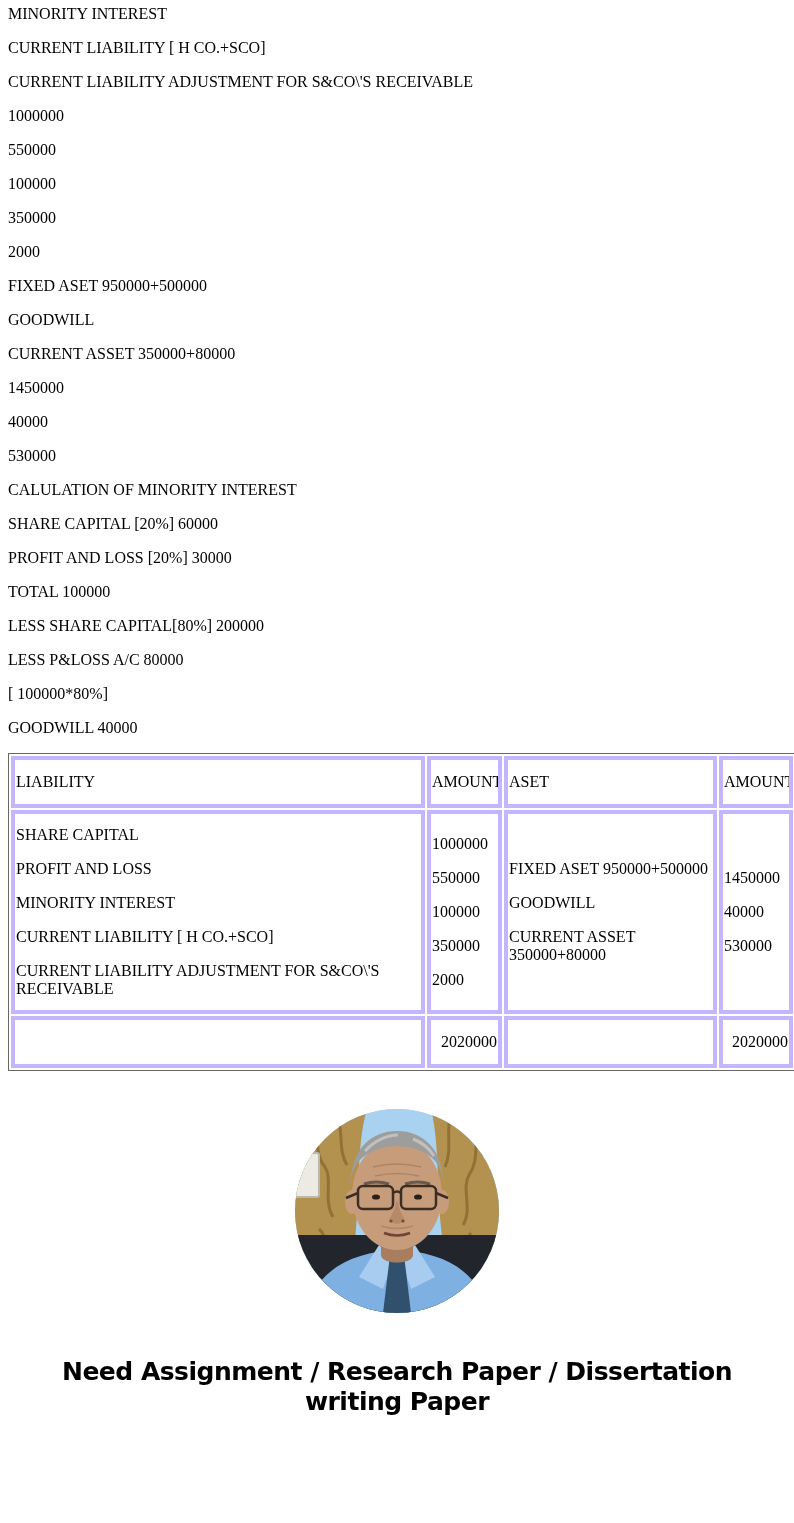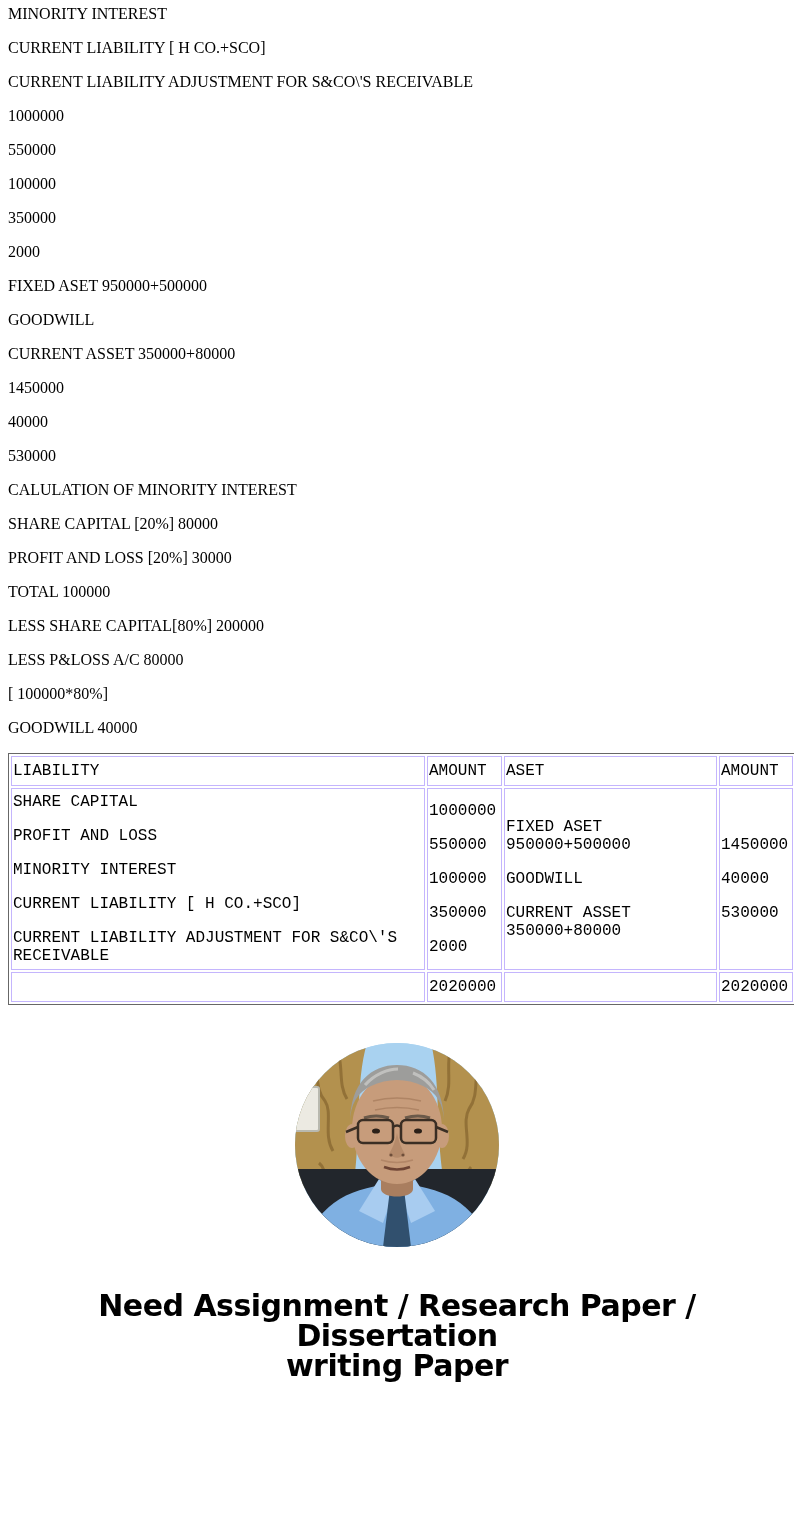--- a/index.html
+++ b/index.html
@@ -12,44 +12,43 @@
   .doc p { margin: 16px 0; line-height: 18px; font-size: 16px; }
   .doc p:first-child { margin-top: 0; }
 
   table.bs {
     table-layout: fixed; width: 777px;
     border-collapse: separate; border-spacing: 2px;
     border: 1px solid #676767; margin-top: 16px;
     font-size: 16px;
   }
   table.bs td {
-    border: 1px solid #c4b5fd; padding: 4px 1px;
+    border: 4px solid #c4b5fd; padding: 12px 1px;
     vertical-align: middle; line-height: 18px;
     overflow: hidden;
-    font-family: Liberation Mono, monospace;
   }
   table.bs td p { margin: 16px 0; line-height: 18px; }
   table.bs td p:first-child { margin-top: 0; }
   table.bs td p:last-child { margin-bottom: 0; }
   .col-liab { width: 414px; } .col-amt1 { width: 75px; }
   .col-aset { width: 213px; } .col-amt2 { width: 74px; }
   .hrow td { height: 20px; }
-  .trow td { height: 20px; }
+  .trow td { height: 20px; text-align: right; }
 
   .avatar-row { margin-top: 38px; display: flex; justify-content: center; }
   .avatar {
     width: 204px; height: 204px; border-radius: 50%;
     overflow: hidden; position: relative; background: #a9d2f0;
   }
   .avatar svg { display: block; }
 
   .footer {
     margin-top: 44px; text-align: center;
     font-family: "DejaVu Sans", "Liberation Sans", sans-serif;
-    font-weight: bold; font-size: 30px; line-height: 30px;
+    font-weight: bold; font-size: 25px; line-height: 30px;
     letter-spacing: -0.5px; color: #000000;
   }
 </style>
 </head>
 <body>
 
 <div class="page">
 
   <div class="doc">
     <p>MINORITY INTEREST</p>
@@ -60,21 +59,21 @@
     <p>100000</p>
     <p>350000</p>
     <p>2000</p>
     <p>FIXED ASET 950000+500000</p>
     <p>GOODWILL</p>
     <p>CURRENT ASSET 350000+80000</p>
     <p>1450000</p>
     <p>40000</p>
     <p>530000</p>
     <p>CALULATION OF MINORITY INTEREST</p>
-    <p>SHARE CAPITAL [20%] 80000</p>
+    <p>SHARE CAPITAL [20%] 60000</p>
     <p>PROFIT AND LOSS [20%] 30000</p>
     <p>TOTAL 100000</p>
     <p>LESS SHARE CAPITAL[80%] 200000</p>
     <p>LESS P&amp;LOSS A/C 80000</p>
     <p>[ 100000*80%]</p>
     <p>GOODWILL 40000</p>
   </div>
 
   <table class="bs">
     <colgroup>

